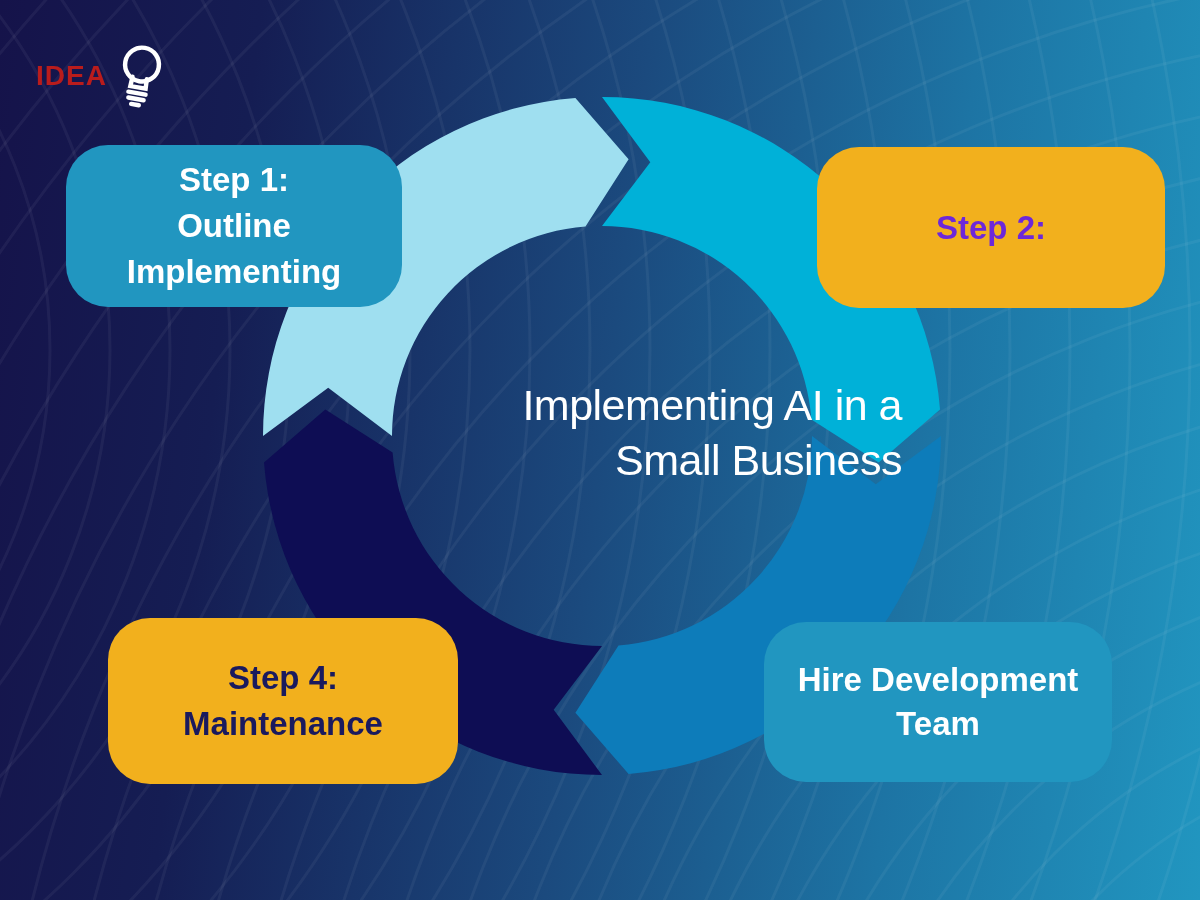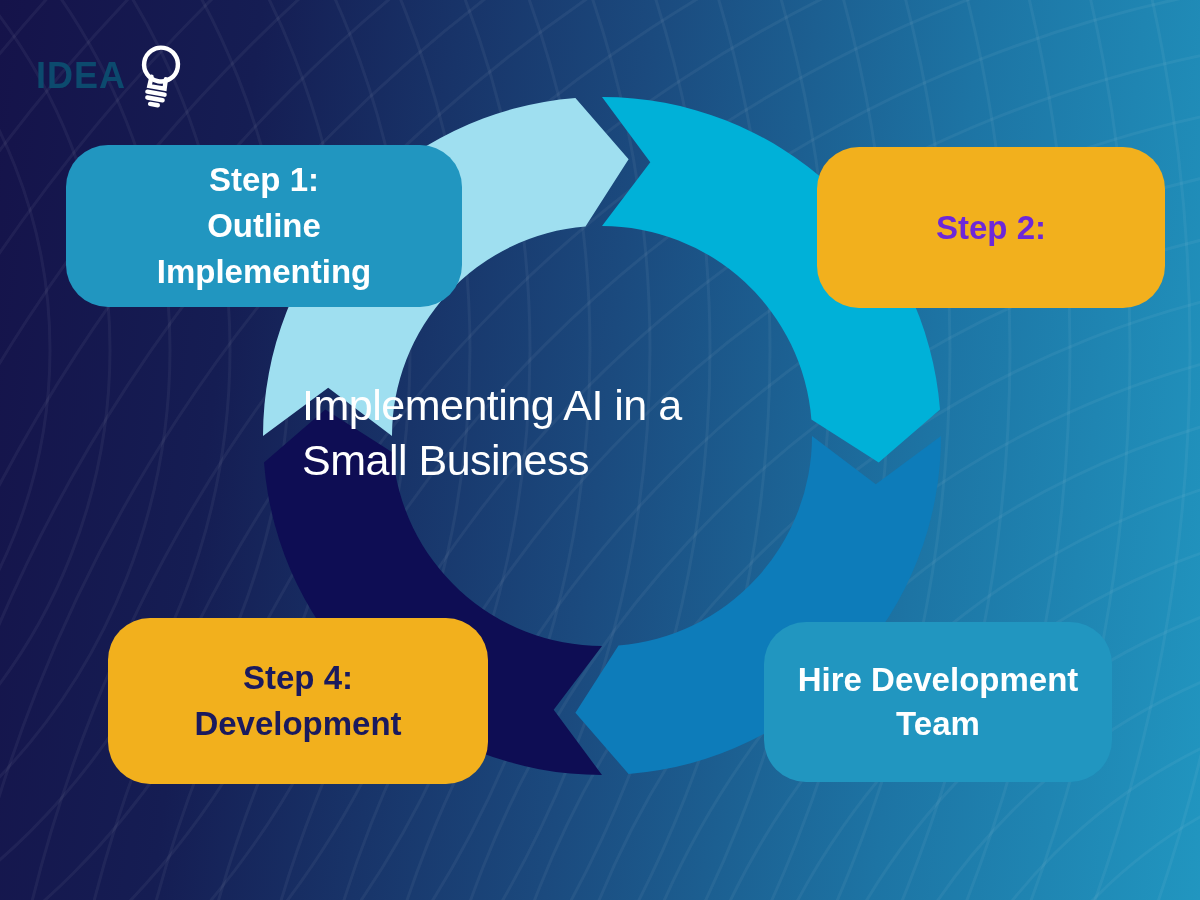--- a/index.html
+++ b/index.html
@@ -4,26 +4,26 @@
 <style>
   html,body{margin:0;padding:0;}
   body{
     width:1200px;height:900px;position:relative;overflow:hidden;
     font-family:"Liberation Sans", sans-serif;
     background:linear-gradient(97deg,#15134a 0%,#151d53 20%,#1b4a7e 50%,#1d74a4 75%,#2196c0 100%);
   }
   .layer{position:absolute;left:0;top:0;width:1200px;height:900px;}
   
   .logo{position:absolute;left:36px;top:40px;display:flex;align-items:center;z-index:6;}
-  .logo-word{color:#0c4a6e;font-weight:bold;font-size:36px;letter-spacing:1px;line-height:1;}
+  .logo-word{color:#b91c1c;font-weight:bold;font-size:28px;letter-spacing:1px;line-height:1;}
   .logo-bulb{width:58px;height:72px;margin:0 4px;}
   
   .center-title{
     position:absolute;left:302px;top:378px;width:600px;z-index:3;
-    text-align:left;color:#ffffff;font-size:43px;line-height:55px;
+    text-align:right;color:#ffffff;font-size:43px;line-height:55px;
     font-weight:400;letter-spacing:-0.5px;
   }
   
   .step-card{
     position:absolute;z-index:4;border-radius:42px;
     display:flex;flex-direction:column;align-items:center;justify-content:center;
     text-align:center;font-weight:bold;font-size:33px;line-height:46px;
     padding:0 12px;box-sizing:border-box;
   }
   .step-card .step-name{max-width:320px;}
@@ -90,36 +90,36 @@
     <path d="M602.0,97.0 A339,339 0 0 1 940.0,409.4 L878.7,462.6 L811.4,419.5 A210,210 0 0 0 602.0,226.0 L650.3,162.2 Z" fill="#00b1d8"></path>
     <path d="M941.0,436.0 A339,339 0 0 1 628.6,774.0 L575.4,712.7 L618.5,645.4 A210,210 0 0 0 812.0,436.0 L875.8,484.3 Z" fill="#0d7cba"></path>
     <path d="M602.0,775.0 A339,339 0 0 1 264.0,462.6 L325.3,409.4 L392.6,452.5 A210,210 0 0 0 602.0,646.0 L553.7,709.8 Z" fill="#0e0d54"></path>
   </svg>
 
 <div class="center-title">
   <div>Implementing AI in a</div>
   <div>Small Business</div>
 </div>
 
-<div class="step-card" id="step1" style="left: 66px; top: 145px; width: 396px; height: 162px; background-color: rgb(33, 150, 192); color: rgb(255, 255, 255);">
+<div class="step-card" id="step1" style="left: 66px; top: 145px; width: 336px; height: 162px; background-color: rgb(33, 150, 192); color: rgb(255, 255, 255);">
   <div class="step-label">Step 1:</div>
   <div class="step-name">Outline Implementing</div>
 </div>
 
 <div class="step-card" id="step2" style="left: 817px; top: 147px; width: 348px; height: 161px; background-color: rgb(242, 176, 29); color: #6d28d9;">
   <div class="step-label">Step 2:</div>
 </div>
 
 <div class="step-card" id="step3" style="left: 764px; top: 622px; width: 348px; height: 160px; background-color: rgb(33, 150, 192); color: rgb(255, 255, 255);">
   <div class="step-name">Hire Development Team</div>
 </div>
 
-<div class="step-card" id="step4" style="left: 108px; top: 618px; width: 380px; height: 166px; background-color: rgb(242, 176, 29); color: rgb(26, 26, 94);">
+<div class="step-card" id="step4" style="left: 108px; top: 618px; width: 350px; height: 166px; background-color: rgb(242, 176, 29); color: rgb(26, 26, 94);">
   <div class="step-label">Step 4:</div>
-  <div class="step-name">Development</div>
+  <div class="step-name">Maintenance</div>
 </div>
 
 <div class="logo">
   <span class="logo-word">IDEA</span>
   <svg class="logo-bulb" viewBox="0 0 60 74">
     <g transform="rotate(10 30 37)" fill="none" stroke="#ffffff" stroke-width="4.6" stroke-linecap="round">
       <circle cx="30" cy="25" r="17.5"></circle>
       <path d="M22.5,39 L22,49 L38,49 L37.5,39"></path>
       <line x1="21" y1="55" x2="39" y2="55"></line>
       <line x1="22" y1="61" x2="38" y2="61"></line>

